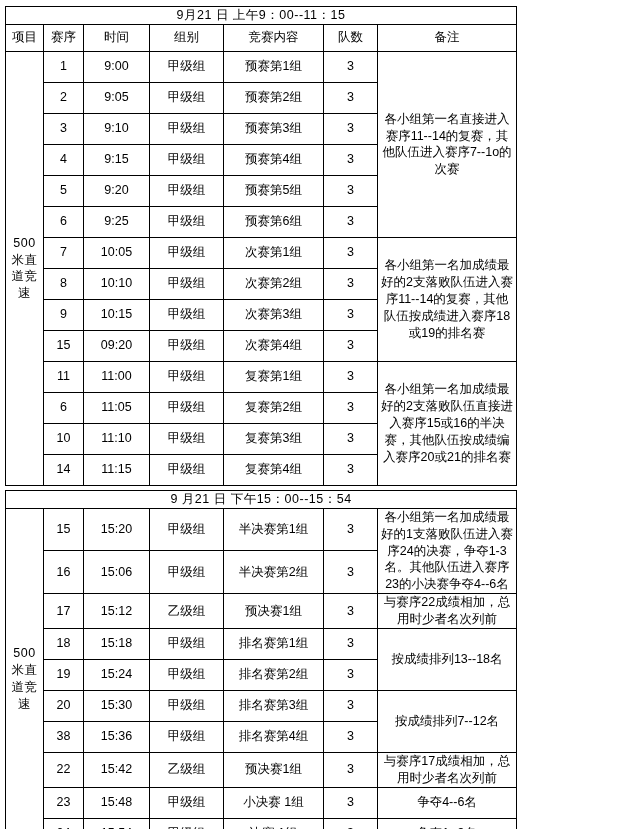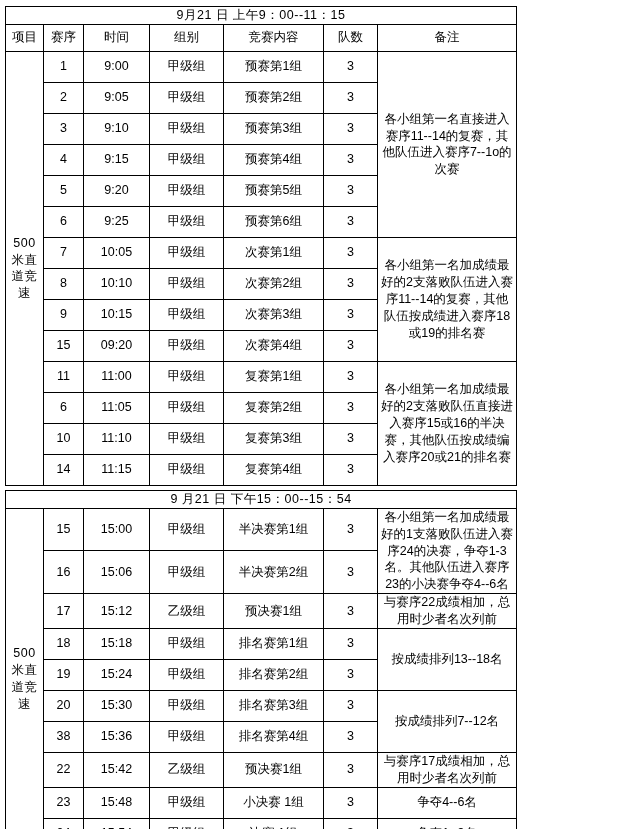--- a/index.html
+++ b/index.html
@@ -222,21 +222,21 @@
     <tbody>
       <tr>
         <td colspan="7" class="sess-title">9 月21 日    下午15：00--15：54</td>
       </tr>
 
       <tr class="row">
         <td rowspan="10" class="vgroup">
           <span>500米直道竞速</span>
         </td>
         <td>15</td>
-        <td>15:00</td>
+        <td>15:20</td>
         <td>甲级组</td>
         <td>半决赛第1组</td>
         <td>3</td>
         <td rowspan="2" class="note">各小组第一名加成绩最好的1支落败队伍进入赛序24的决赛，争夺1-3名。其他队伍进入赛序23的小决赛争夺4--6名</td>
       </tr>
       <tr class="row">
         <td>16</td>
         <td>15:06</td>
         <td>甲级组</td>
         <td>半决赛第2组</td>

